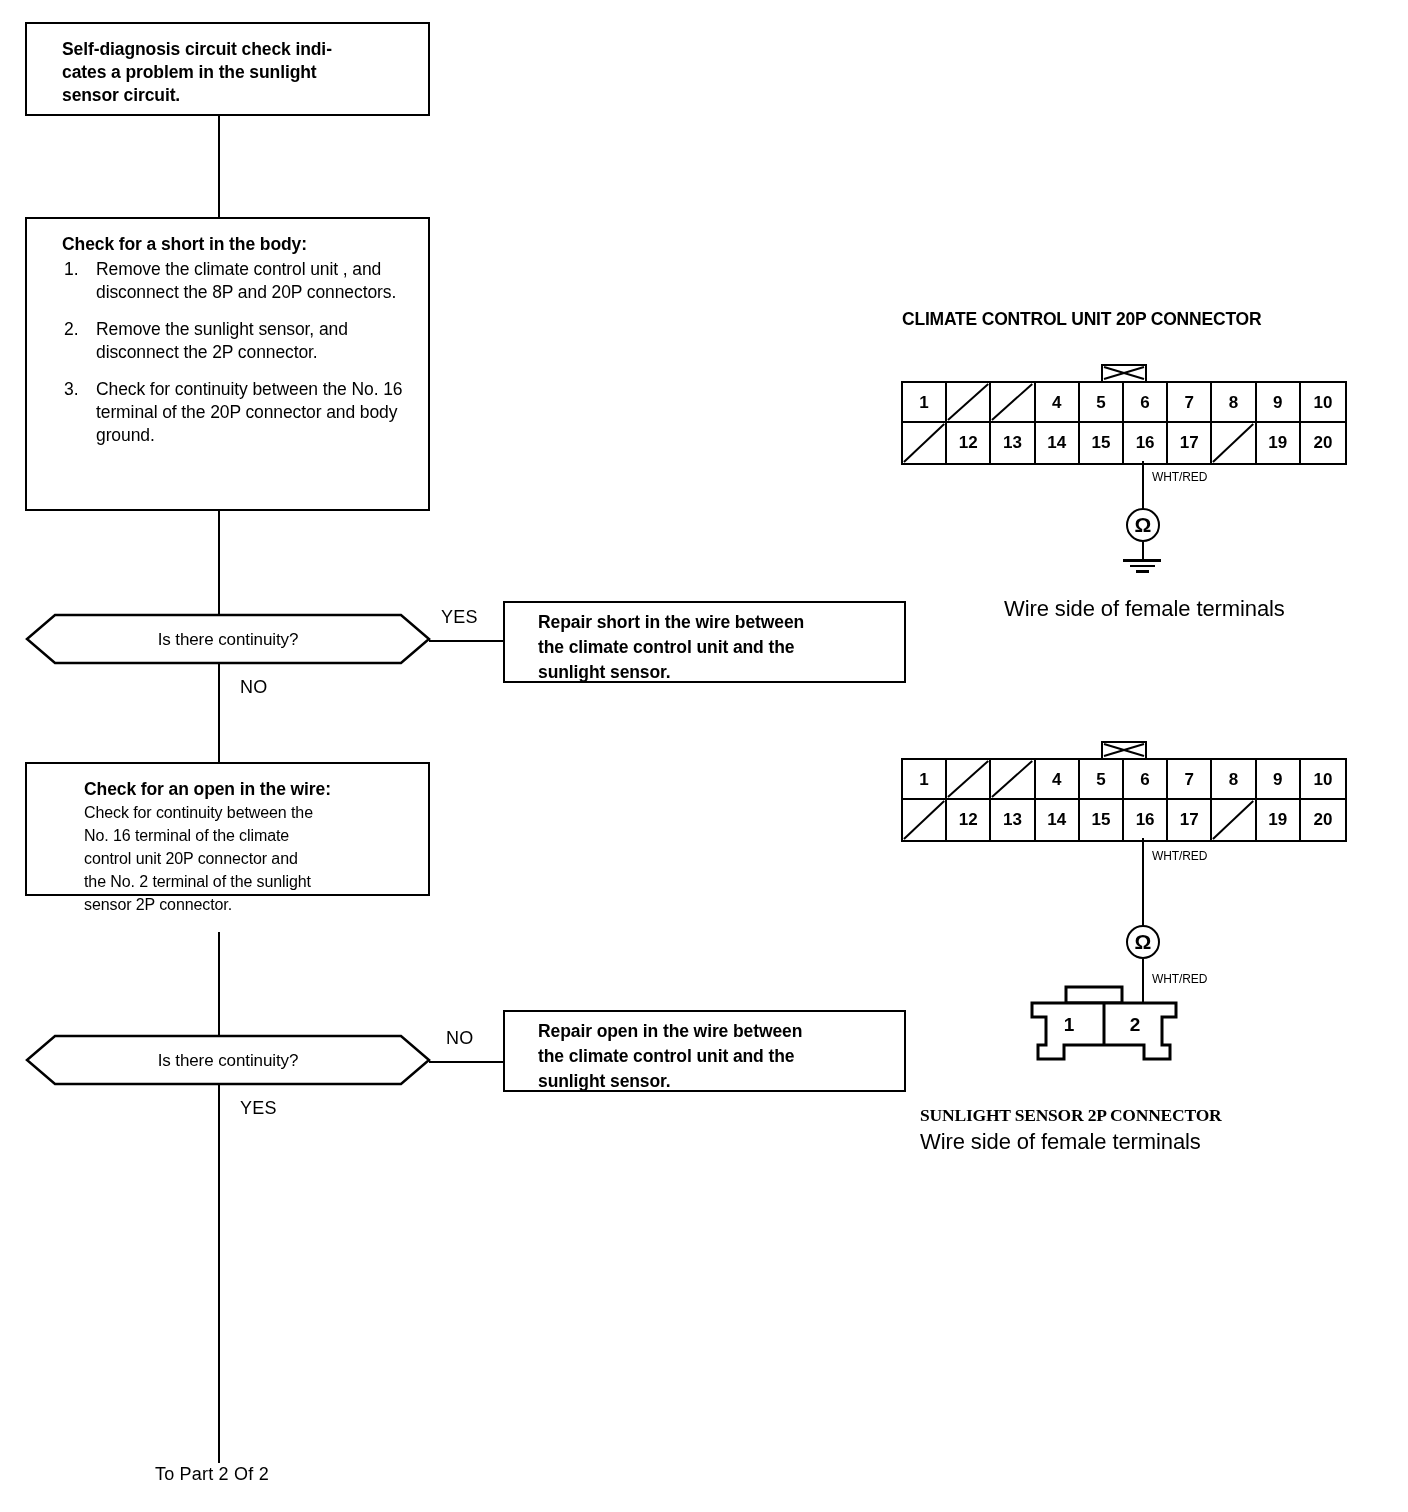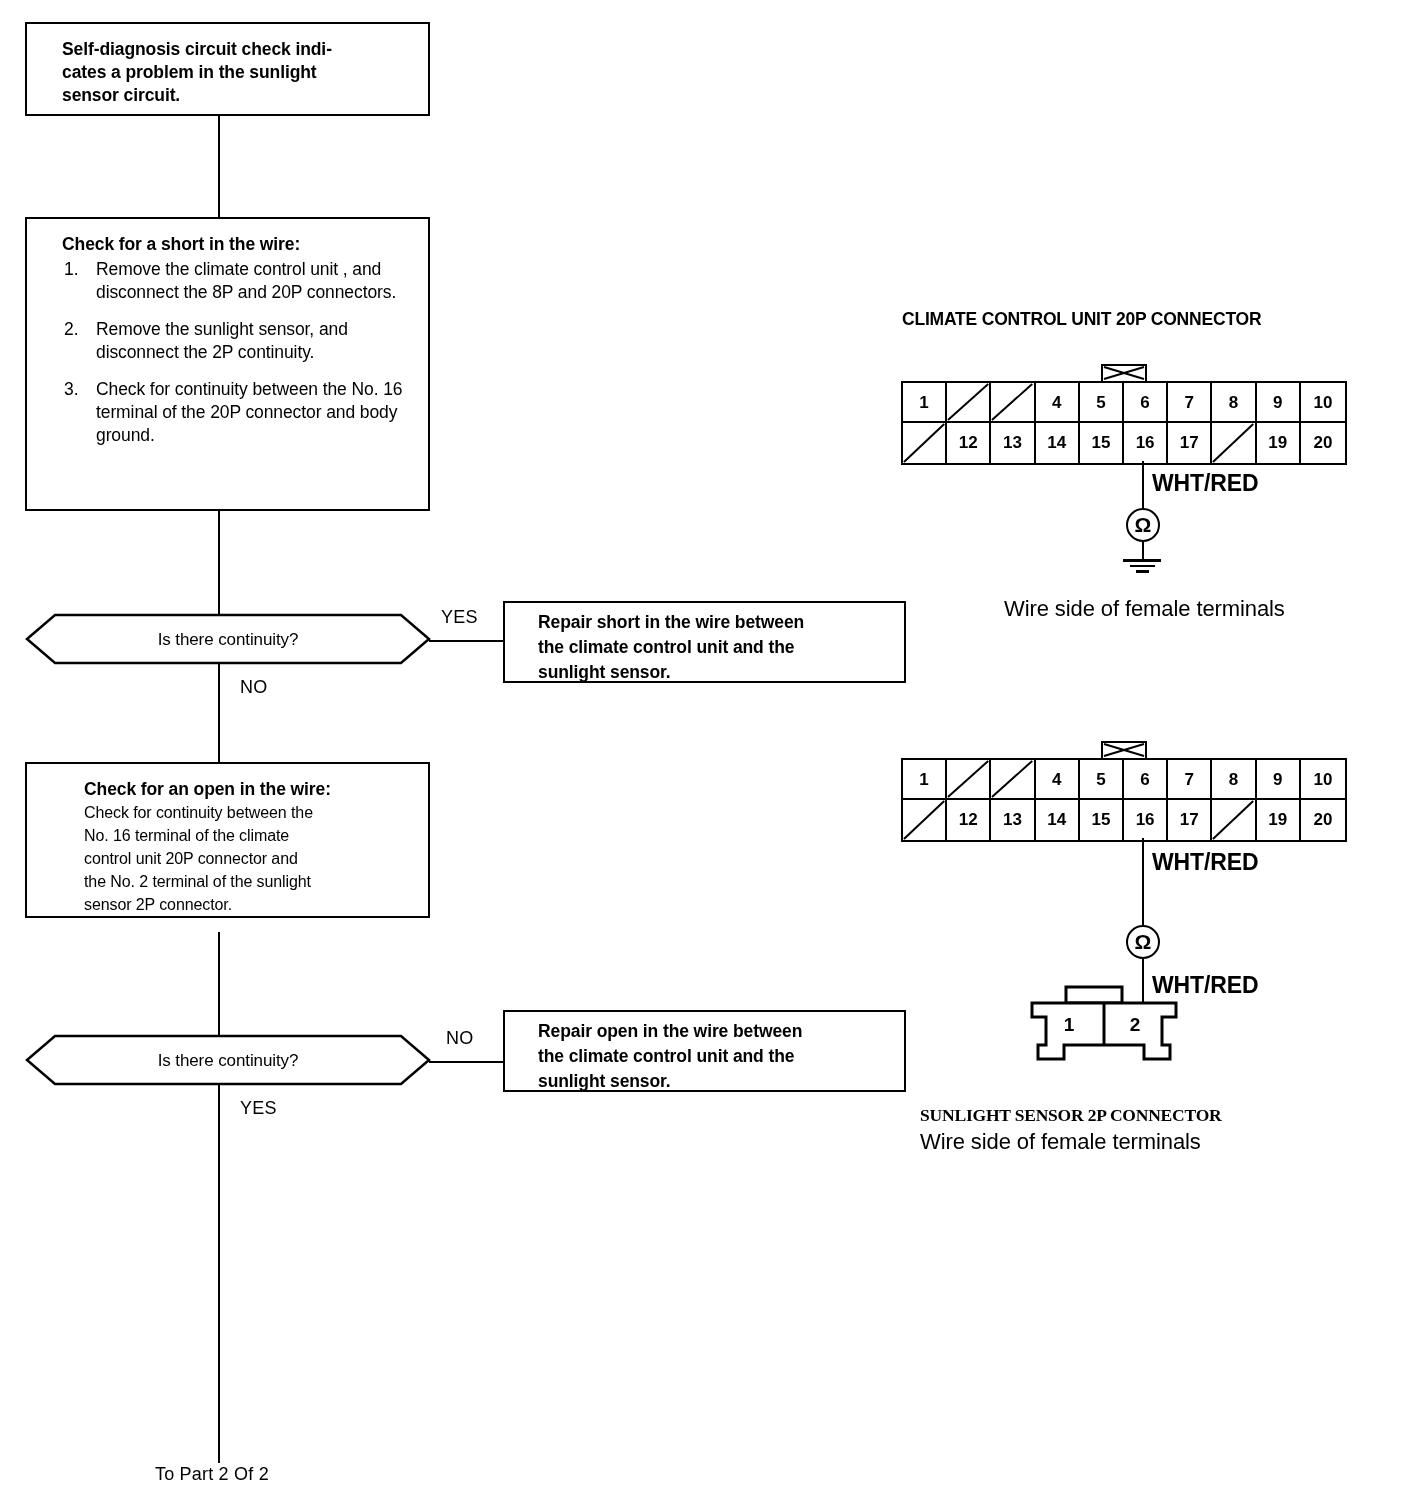--- a/index.html
+++ b/index.html
@@ -70,22 +70,22 @@
   .conn-title {
     font-weight: bold;
     font-size: 17.5px;
     letter-spacing: -0.2px;
   }
   .conn-sub {
     font-size: 22px;
     letter-spacing: -0.1px;
   }
   .wire-lbl {
-    font-weight: bold;
-    font-size: 23px;
+    font-weight: normal;
+    font-size: 12px;
     letter-spacing: -0.1px;
   }
   .foot-lbl {
     font-size: 18px;
     font-weight: normal;
     letter-spacing: 0.2px;
   }
 
   
   .steps {
@@ -197,32 +197,32 @@
 
   <div class="box" style="left:25px; top:22px; width:405px; height:94px;">
     <div class="txt bold-head" style="left:35px; top:14px; width:360px;">Self-diagnosis circuit check indi-
 cates a problem in the sunlight
 sensor circuit.</div>
   </div>
 
   <div class="vline" style="left:218px; top:116px; height:101px;"></div>
 
   <div class="box" style="left:25px; top:217px; width:405px; height:294px;">
-    <div class="txt bold-head" style="left:35px; top:14px;">Check for a short in the wire:</div>
+    <div class="txt bold-head" style="left:35px; top:14px;">Check for a short in the body:</div>
     <div class="steps" style="top:39px;">
       <div class="step-row">
         <div class="step-num">1.</div>
         <div class="step-txt">Remove the climate control
 unit , and disconnect the 8P
 and 20P connectors.</div>
       </div>
       <div class="step-row">
         <div class="step-num">2.</div>
         <div class="step-txt">Remove the sunlight sensor,
-and disconnect the 2P continuity.</div>
+and disconnect the 2P connector.</div>
       </div>
       <div class="step-row">
         <div class="step-num">3.</div>
         <div class="step-txt">Check for continuity between
 the No. 16 terminal of the 20P
 connector and body ground.</div>
       </div>
     </div>
   </div>
 
@@ -240,21 +240,21 @@
 
   <div class="box" style="left:503px; top:601px; width:403px; height:82px;">
     <div class="txt repair-txt" style="left:33px; top:7px; width:355px;">Repair short in the wire between
 the climate control unit and the
 sunlight sensor.</div>
   </div>
 
   <div class="vline" style="left:218px; top:663px; height:99px;"></div>
   <div class="txt branch-lbl" style="left:240px; top:677px;">NO</div>
 
-  <div class="box" style="left:25px; top:762px; width:405px; height:156px;">
+  <div class="box" style="left:25px; top:762px; width:405px; height:134px;">
     <div class="txt bold-head" style="left:57px; top:14px;">Check for an open in the wire:</div>
     <div class="txt body-txt" style="left:57px; top:37px; width:340px;">Check for continuity between the
 No. 16 terminal of the climate
 control unit 20P connector and
 the No. 2 terminal of the sunlight
 sensor 2P connector.</div>
   </div>
 
   <div class="vline" style="left:218px; top:932px; height:104px;"></div>
 

